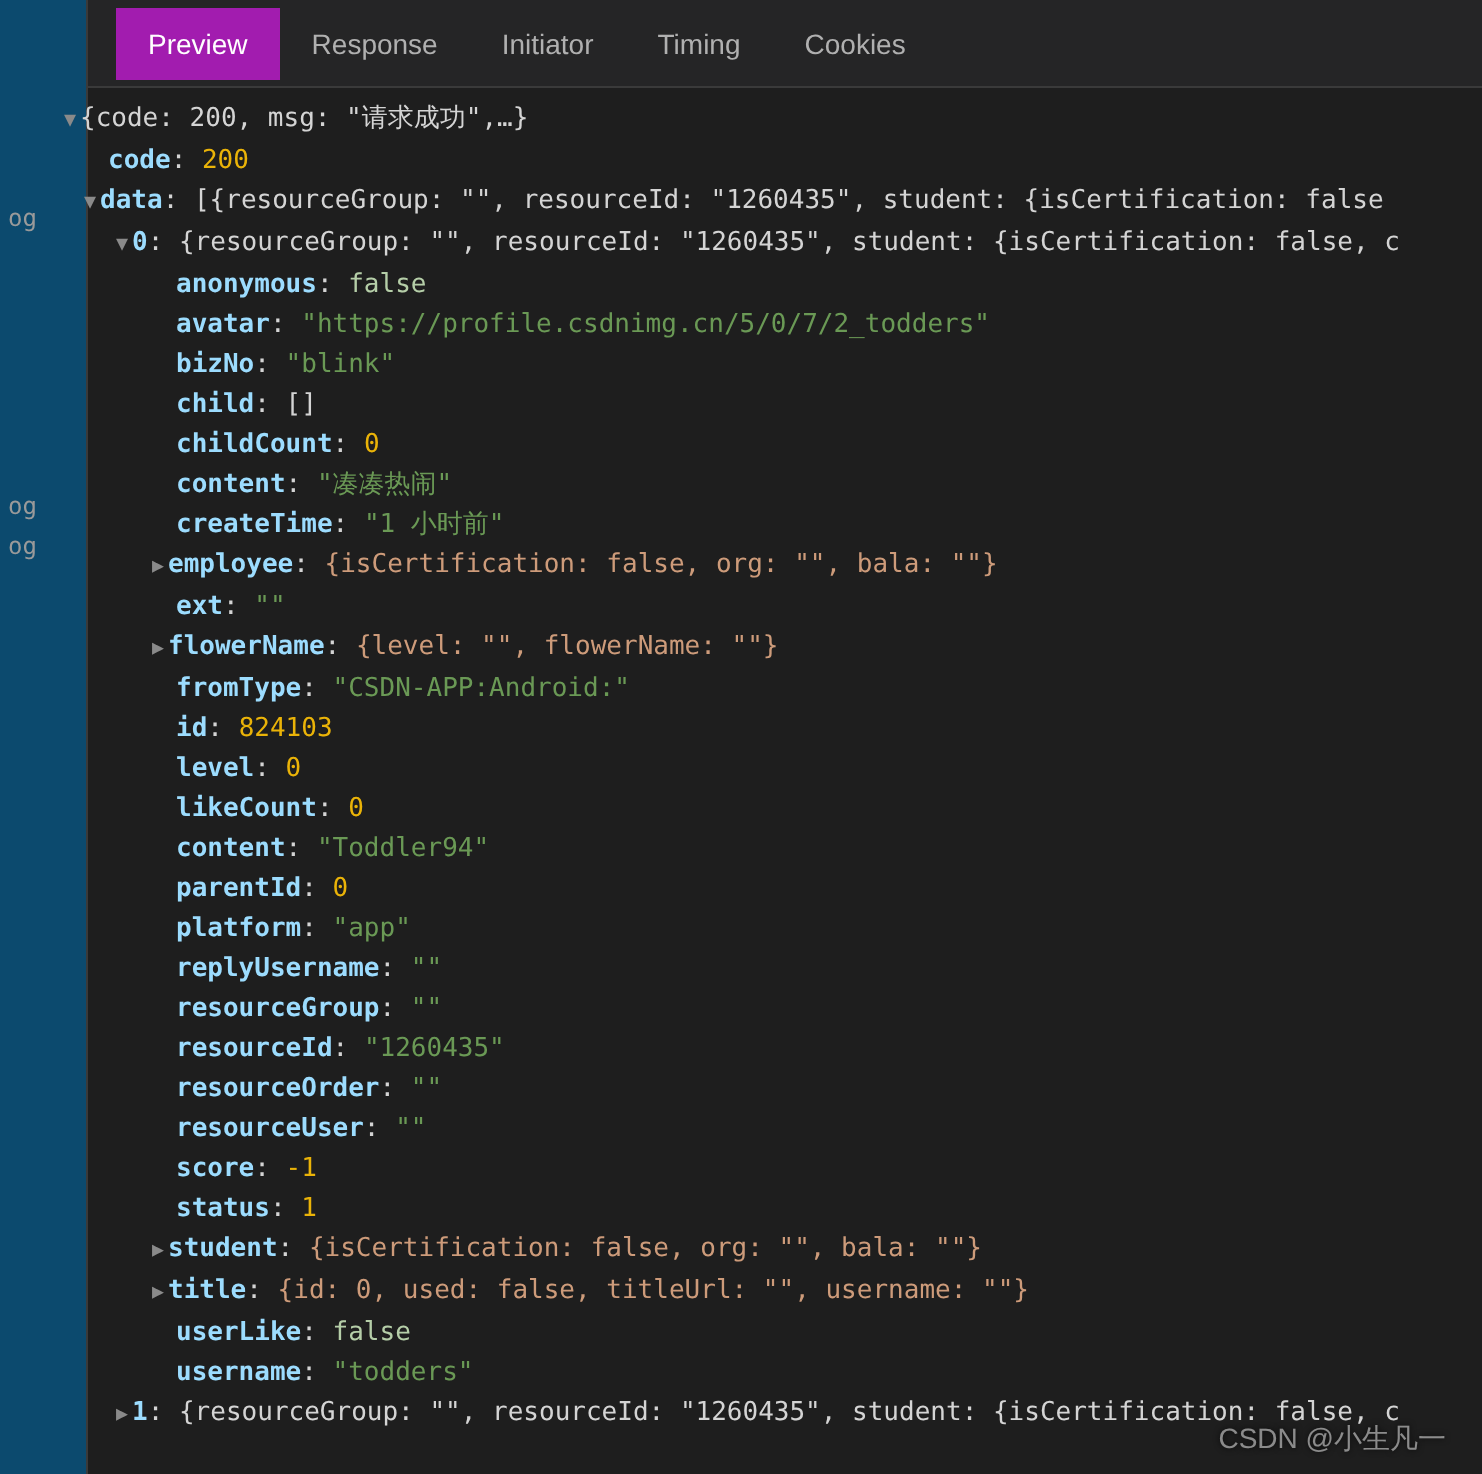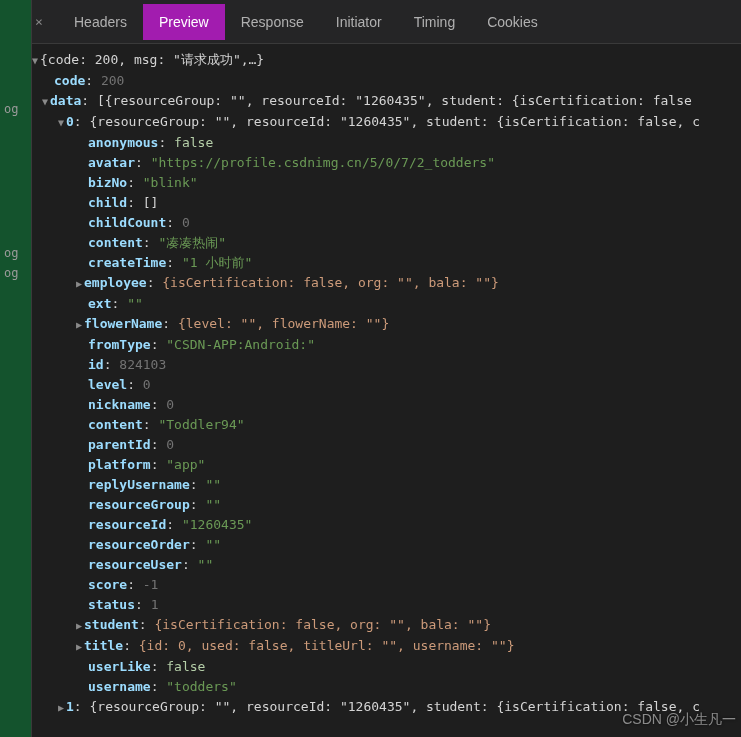--- a/index.html
+++ b/index.html
@@ -9,23 +9,23 @@
   font-family: Consolas, Menlo, monospace;
   font-size: 13px;
   width: 741px;
   height: 737px;
   overflow: hidden;
   position: relative;
 }
 .left-strip {
   position: absolute;
   left: 0; top: 0;
-  width: 32px;
+  width: 44px;
   height: 100%;
-  background: #14532d;
+  background: #0c4a6e;
   border-right: 1px solid #3a3a3a;
 }
 .left-strip .stub {
   position: absolute;
   left: 0;
   font-size: 12px;
   color: #9a9a9a;
   padding: 2px 4px;
 }
 .tabs {
@@ -67,49 +67,48 @@
   display: inline-block;
   width: 10px;
   color: #8a8a8a;
   cursor: pointer;
   user-select: none;
   text-align: center;
   font-size: 10px;
 }
 .k { color: #9cdcfe; font-weight: bold; }
 .s { color: #6a9955; }
-.n { color: #737373; text-align: right; }
+.n { color: #eab308; text-align: right; }
 .b { color: #b5cea8; }
 .p { color: #d4d4d4; }
 .pv { color: #cd9b7a; }
 .indent1 { padding-left: 24px; }
 .indent2 { padding-left: 40px; }
 .indent3 { padding-left: 58px; }
 .watermark {
   position: absolute;
-  right: 5px;
+  right: 18px;
   bottom: 8px;
   color: rgba(255,255,255,0.5);
   font-family: Arial, sans-serif;
   font-size: 14px;
   text-shadow: 0 0 3px rgba(0,0,0,.8);
 }
 </style>
 </head>
 <body>
 
 <div class="left-strip">
   <div class="stub" style="top:100px">og</div>
   <div class="stub" style="top:244px">og</div>
   <div class="stub" style="top:264px">og</div>
 </div>
 
 <div class="tabs">
   <span class="close">×</span>
-  <div class="tab">Headers</div>
   <div class="tab active">Preview</div>
   <div class="tab">Response</div>
   <div class="tab">Initiator</div>
   <div class="tab">Timing</div>
   <div class="tab">Cookies</div>
 </div>
 
 <div class="content">
 
   <div class="line">
@@ -134,21 +133,21 @@
   <div class="line indent3"><span class="k">child</span><span class="p">: </span><span class="p">[]</span></div>
   <div class="line indent3"><span class="k">childCount</span><span class="p">: </span><span class="n">0</span></div>
   <div class="line indent3"><span class="k">content</span><span class="p">: </span><span class="s">"凑凑热闹"</span></div>
   <div class="line indent3"><span class="k">createTime</span><span class="p">: </span><span class="s">"1 小时前"</span></div>
   <div class="line indent3"><span class="arrow" style="margin-left:-14px">▶</span><span class="k">employee</span><span class="p">: </span><span class="pv">{isCertification: false, org: "", bala: ""}</span></div>
   <div class="line indent3"><span class="k">ext</span><span class="p">: </span><span class="s">""</span></div>
   <div class="line indent3"><span class="arrow" style="margin-left:-14px">▶</span><span class="k">flowerName</span><span class="p">: </span><span class="pv">{level: "", flowerName: ""}</span></div>
   <div class="line indent3"><span class="k">fromType</span><span class="p">: </span><span class="s">"CSDN-APP:Android:"</span></div>
   <div class="line indent3"><span class="k">id</span><span class="p">: </span><span class="n">824103</span></div>
   <div class="line indent3"><span class="k">level</span><span class="p">: </span><span class="n">0</span></div>
-  <div class="line indent3"><span class="k">nickname</span><span class="p">: </span><span class="n">0</span></div>
+  <div class="line indent3"><span class="k">likeCount</span><span class="p">: </span><span class="n">0</span></div>
   <div class="line indent3"><span class="k">content</span><span class="p">: </span><span class="s">"Toddler94"</span></div>
   <div class="line indent3"><span class="k">parentId</span><span class="p">: </span><span class="n">0</span></div>
   <div class="line indent3"><span class="k">platform</span><span class="p">: </span><span class="s">"app"</span></div>
   <div class="line indent3"><span class="k">replyUsername</span><span class="p">: </span><span class="s">""</span></div>
   <div class="line indent3"><span class="k">resourceGroup</span><span class="p">: </span><span class="s">""</span></div>
   <div class="line indent3"><span class="k">resourceId</span><span class="p">: </span><span class="s">"1260435"</span></div>
   <div class="line indent3"><span class="k">resourceOrder</span><span class="p">: </span><span class="s">""</span></div>
   <div class="line indent3"><span class="k">resourceUser</span><span class="p">: </span><span class="s">""</span></div>
   <div class="line indent3"><span class="k">score</span><span class="p">: </span><span class="n">-1</span></div>
   <div class="line indent3"><span class="k">status</span><span class="p">: </span><span class="n">1</span></div>

